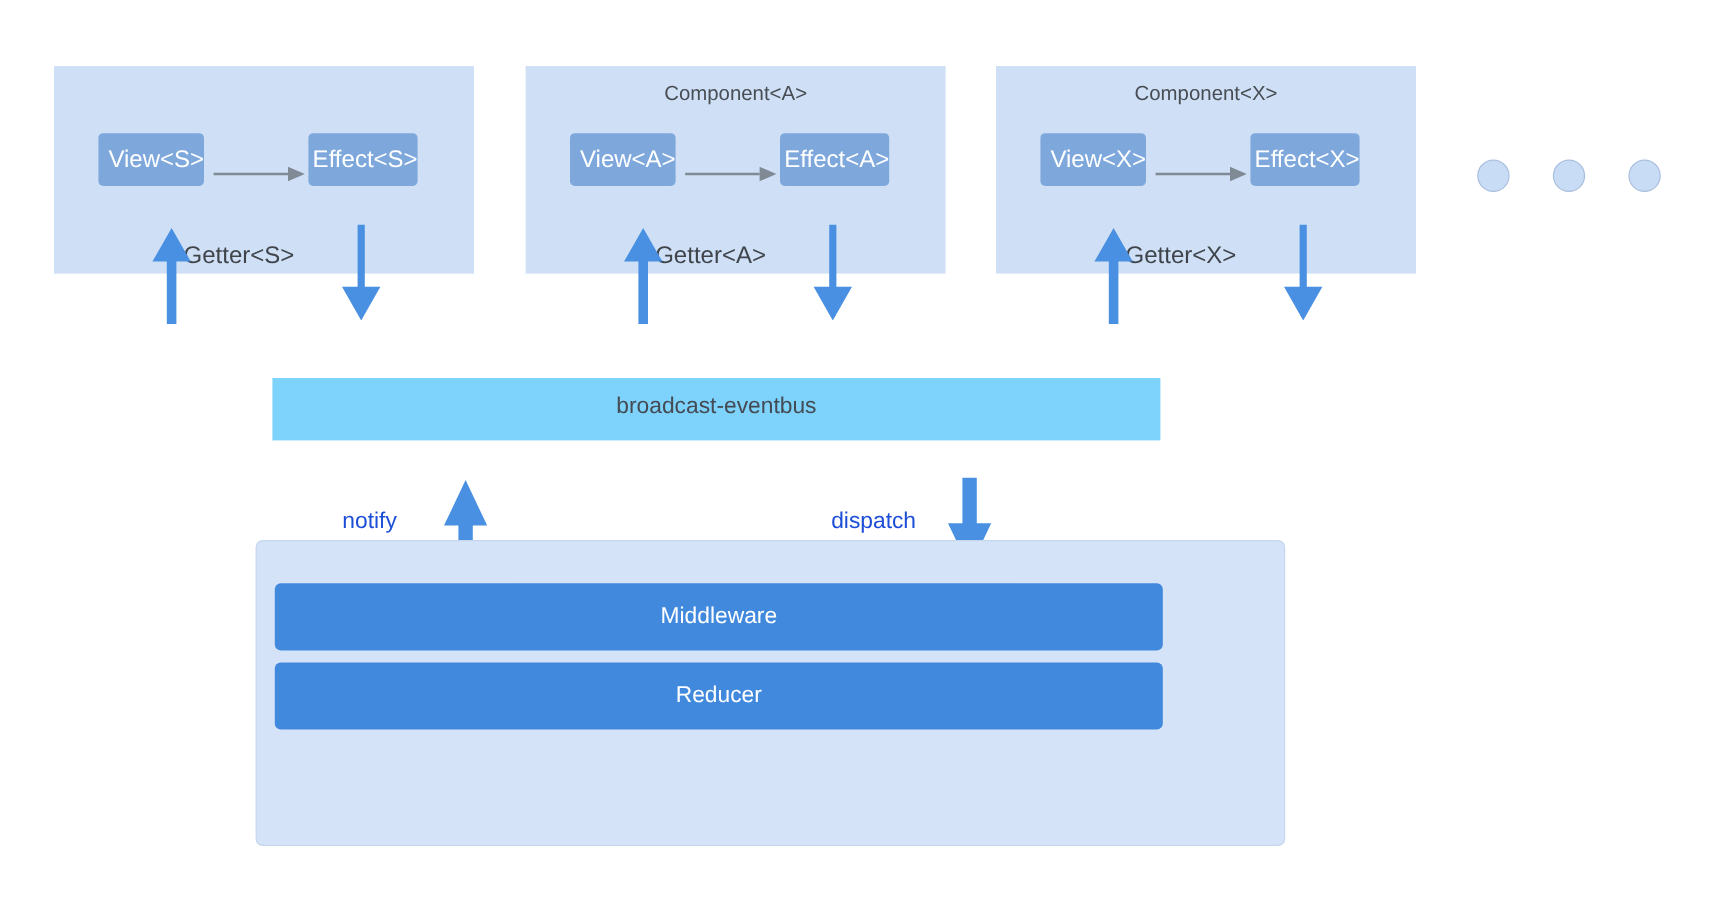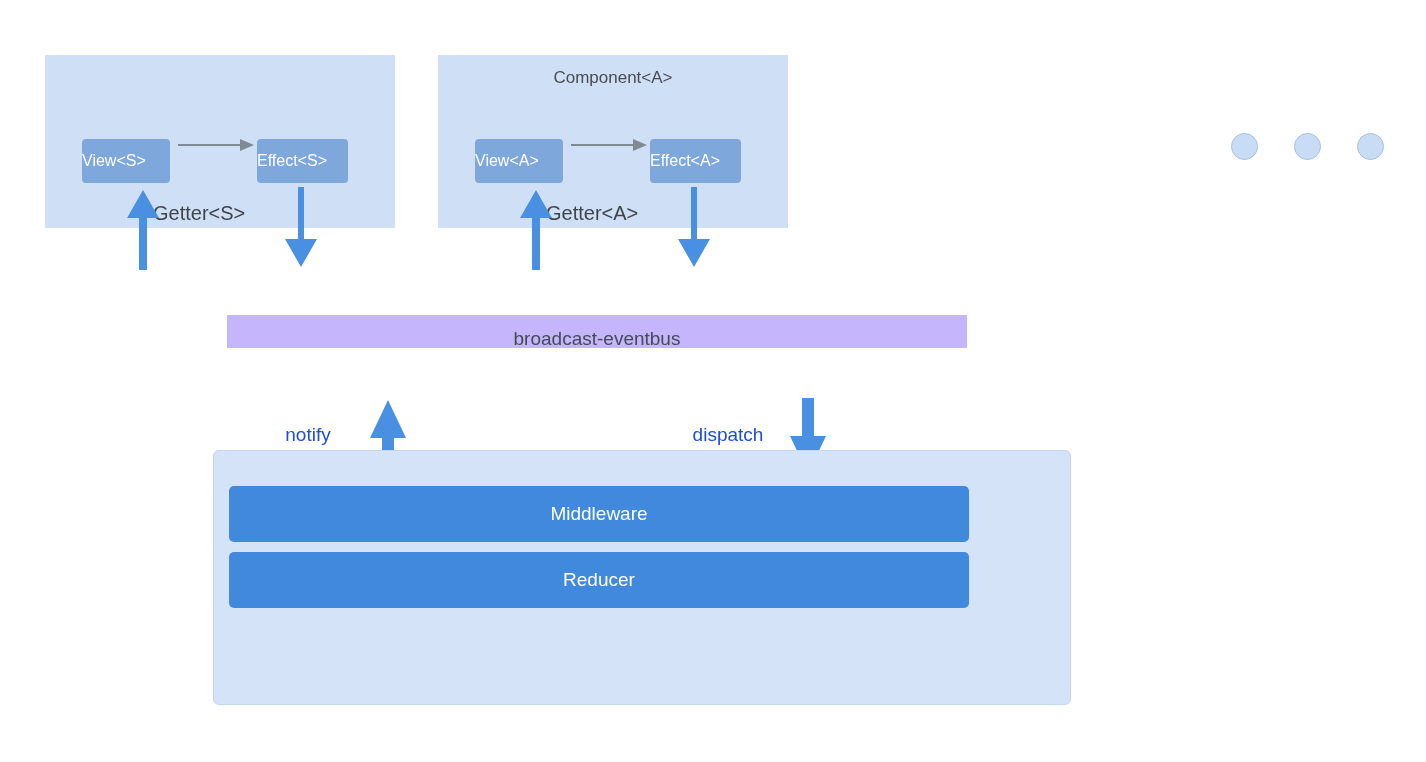--- a/index.html
+++ b/index.html
@@ -25,27 +25,27 @@
   }
   .unit-title {
     position: absolute;
     left: 0; top: 13px; width: 100%;
     text-align: center;
     font-size: 17px;
     color: #484d54;
   }
   .inner-box {
     position: absolute;
-    top: 84px; height: 44px;
+    top: 56px; height: 44px;
     background: #7ea8dc;
     border-radius: 4px;
     color: #ffffff;
-    font-size: 16px;
+    font-size: 20px;
     line-height: 44px;
-    text-align: left;
+    text-align: right;
   }
   .inner-box.view   { left: 37px;  width: 88px; }
   .inner-box.effect { left: 212px; width: 91px; }
   .getter-label {
     position: absolute;
     left: 108px; top: 147px;
     font-size: 20px;
     color: #3f444b;
     white-space: nowrap;
   }
@@ -60,22 +60,22 @@
     width: 27px; height: 27px;
     border-radius: 50%;
     background: #c8dcf6;
     border: 1px solid #aabfde;
   }
 
   
   .eventbus {
     position: absolute;
     left: 227px; top: 315px;
-    width: 740px; height: 33px;
-    background: #c4b5fd;
+    width: 740px; height: 52px;
+    background: #7dd3fc;
     color: #454b53;
     font-size: 19px;
     line-height: 47px;
     text-align: center;
   }
 
   
   .notify-label, .dispatch-label {
     position: absolute;
     top: 424px;
@@ -143,20 +143,36 @@
     <div class="inner-box effect">Effect&lt;A&gt;</div>
     <div class="getter-label">Getter&lt;A&gt;</div>
     <svg class="up-arrow-svg" width="34" height="80">
       <polygon points="17,0 33,28 21,28 21,80 13,80 13,28 1,28" fill="#4a90e2"></polygon>
     </svg>
     <svg class="down-arrow-svg" width="34" height="80">
       <polygon points="14,0 20,0 20,52 33,52 17,80 1,52 14,52" fill="#4a90e2"></polygon>
     </svg>
   </div>
 
+  <div class="unit" style="left:830px">
+    <div class="unit-title">Component&lt;X&gt;</div>
+    <div class="inner-box view">View&lt;X&gt;</div>
+    <svg class="flow-arrow-svg" width="80" height="20">
+      <line x1="2" y1="10" x2="64" y2="10" stroke="#7f8a94" stroke-width="2"></line>
+      <polygon points="64,4 78,10 64,16" fill="#7f8a94"></polygon>
+    </svg>
+    <div class="inner-box effect">Effect&lt;X&gt;</div>
+    <div class="getter-label">Getter&lt;X&gt;</div>
+    <svg class="up-arrow-svg" width="34" height="80">
+      <polygon points="17,0 33,28 21,28 21,80 13,80 13,28 1,28" fill="#4a90e2"></polygon>
+    </svg>
+    <svg class="down-arrow-svg" width="34" height="80">
+      <polygon points="14,0 20,0 20,52 33,52 17,80 1,52 14,52" fill="#4a90e2"></polygon>
+    </svg>
+  </div>
 
   <div class="dot" style="left:1231px"></div>
   <div class="dot" style="left:1294px"></div>
   <div class="dot" style="left:1357px"></div>
 
   <div class="eventbus">broadcast-eventbus</div>
 
   <div class="notify-label">notify</div>
   <svg class="notify-arrow-svg" width="40" height="80">
     <polygon points="20,0 38,38 26,38 26,78 14,78 14,38 2,38" fill="#4a90e2"></polygon>

